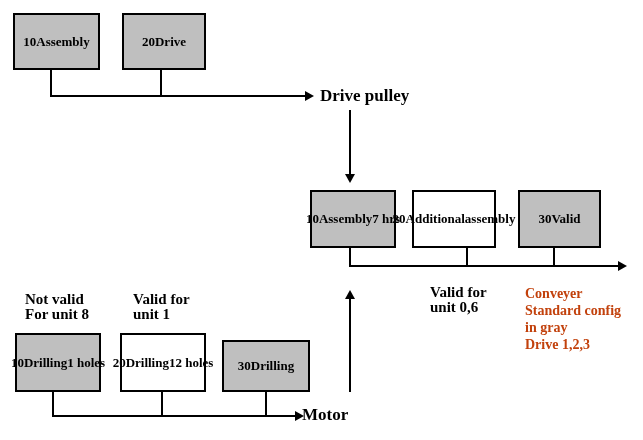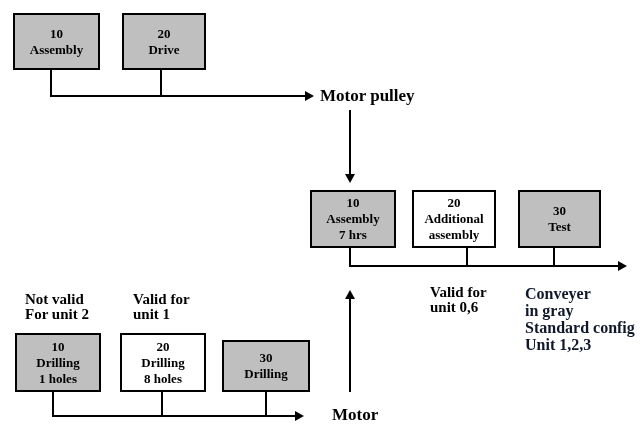--- a/index.html
+++ b/index.html
@@ -13,21 +13,21 @@
     height: 440px;
     background: #ffffff;
     font-family: "Liberation Serif", "DejaVu Serif", serif;
     overflow: hidden;
   }
   .node {
     position: absolute;
     box-sizing: border-box;
     border: 2px solid #000000;
     display: flex;
-    flex-direction: column;
+    flex-direction: row;
     align-items: center;
     justify-content: center;
     font-weight: bold;
     font-size: 13px;
     line-height: 16px;
     color: #000000;
     text-align: center;
   }
   .node.gray { background: #bfbfbf; }
   .node.white { background: #ffffff; }
@@ -75,23 +75,23 @@
     font-weight: bold;
     font-size: 15px;
     line-height: 15px;
     color: #000000;
     white-space: nowrap;
   }
   .note .ln { display: block; }
   .legend {
     position: absolute;
     font-weight: bold;
-    font-size: 16px;
+    font-size: 14px;
     line-height: 17px;
-    color: #0f172a;
+    color: #c2410c;
     white-space: nowrap;
   }
   .legend .ln { display: block; }
 </style>
 </head>
 <body>
 
 <div id="canvas">
 
   <div class="node gray" style="left:13px; top:13px; width:87px; height:57px;">
@@ -102,91 +102,91 @@
   <div class="node gray" style="left:122px; top:13px; width:84px; height:57px;">
     <span class="ln">20</span>
     <span class="ln">Drive</span>
   </div>
 
   <div class="vline" style="left:50px; top:70px; height:27px;"></div>
   <div class="vline" style="left:160px; top:70px; height:27px;"></div>
   <div class="hline" style="left:50px; top:95px; width:258px;"></div>
   <div class="arrow-right" style="left:305px; top:91px;"></div>
 
-  <div class="stream-label" style="left:320px; top:86px;">Motor pulley</div>
+  <div class="stream-label" style="left:320px; top:86px;">Drive pulley</div>
 
   <div class="vline" style="left:349px; top:110px; height:70px;"></div>
   <div class="arrow-down" style="left:345px; top:174px;"></div>
 
   <div class="node gray" style="left:310px; top:190px; width:86px; height:58px;">
     <span class="ln">10</span>
     <span class="ln">Assembly</span>
     <span class="ln">7 hrs</span>
   </div>
 
   <div class="node white" style="left:412px; top:190px; width:84px; height:58px;">
     <span class="ln">20</span>
     <span class="ln">Additional</span>
     <span class="ln">assembly</span>
   </div>
 
   <div class="node gray" style="left:518px; top:190px; width:83px; height:58px;">
     <span class="ln">30</span>
-    <span class="ln">Test</span>
+    <span class="ln">Valid</span>
   </div>
 
   <div class="vline" style="left:349px; top:248px; height:19px;"></div>
   <div class="vline" style="left:466px; top:248px; height:19px;"></div>
   <div class="vline" style="left:553px; top:248px; height:19px;"></div>
   <div class="hline" style="left:349px; top:265px; width:274px;"></div>
   <div class="arrow-right" style="left:618px; top:261px;"></div>
 
   <div class="note" style="left:25px; top:292px;">
     <span class="ln">Not valid</span>
-    <span class="ln">For unit 2</span>
+    <span class="ln">For unit 8</span>
   </div>
 
   <div class="note" style="left:133px; top:292px;">
     <span class="ln">Valid for</span>
     <span class="ln">unit 1</span>
   </div>
 
   <div class="node gray" style="left:15px; top:333px; width:86px; height:59px;">
     <span class="ln">10</span>
     <span class="ln">Drilling</span>
     <span class="ln">1 holes</span>
   </div>
 
   <div class="node white" style="left:120px; top:333px; width:86px; height:59px;">
     <span class="ln">20</span>
     <span class="ln">Drilling</span>
-    <span class="ln">8 holes</span>
+    <span class="ln">12 holes</span>
   </div>
 
   <div class="node gray" style="left:222px; top:340px; width:88px; height:52px;">
     <span class="ln">30</span>
     <span class="ln">Drilling</span>
   </div>
 
   <div class="vline" style="left:52px; top:392px; height:25px;"></div>
   <div class="vline" style="left:161px; top:392px; height:25px;"></div>
   <div class="vline" style="left:265px; top:392px; height:25px;"></div>
   <div class="hline" style="left:52px; top:415px; width:246px;"></div>
   <div class="arrow-right" style="left:295px; top:411px;"></div>
 
-  <div class="stream-label" style="left:332px; top:405px;">Motor</div>
+  <div class="stream-label" style="left:302px; top:405px;">Motor</div>
 
   <div class="vline" style="left:349px; top:298px; height:94px;"></div>
   <div class="arrow-up" style="left:345px; top:290px;"></div>
 
   <div class="note" style="left:430px; top:285px;">
     <span class="ln">Valid for</span>
     <span class="ln">unit 0,6</span>
   </div>
 
   <div class="legend" style="left:525px; top:285px;">
     <span class="ln">Conveyer</span>
+    <span class="ln">Standard config</span>
     <span class="ln">in gray</span>
-    <span class="ln">Standard config</span>
-    <span class="ln">Unit 1,2,3</span>
+    <span class="ln">Drive 1,2,3</span>
   </div>
 
 </div>
 
 </body></html>

